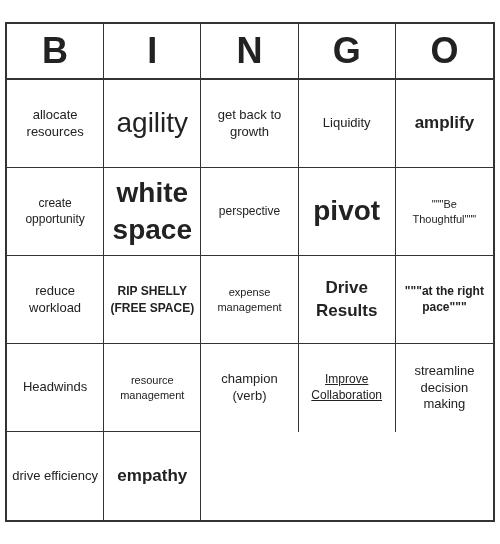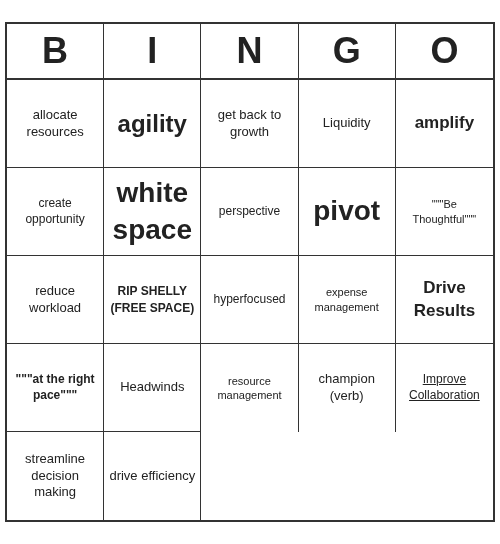--- a/index.html
+++ b/index.html
@@ -51,22 +51,22 @@
       color: #222;
       line-height: 1.3;
     }
     .cell:nth-child(5n) {
       border-right: none;
     }
     .cell:nth-last-child(-n+5) {
       border-bottom: none;
     }
     .cell.large-text {
-      font-size: 24px;
-      font-weight: bold;
+      font-size: 28px;
+      font-weight: normal;
     }
     .cell.xl-text {
       font-size: 28px;
       font-weight: bold;
     }
     .cell.medium-text {
       font-size: 17px;
       font-weight: bold;
     }
     .cell.free-space {
@@ -95,26 +95,26 @@
 
     <div class="cell medium-text">amplify</div>
     <div class="cell" style="font-size:12px;text-align:center;">create opportunity</div>
     <div class="cell xl-text">white space</div>
     <div class="cell" style="font-size:12px;">perspective</div>
     <div class="cell xl-text">pivot</div>
 
     <div class="cell" style="font-size:11px;">"""Be Thoughtful"""</div>
     <div class="cell">reduce workload</div>
     <div class="cell free-space">RIP SHELLY (FREE SPACE)</div>
-    <div class="cell" style="font-size:12px;">hyperfocused</div>
     <div class="cell" style="font-size:11px;">expense management</div>
 
     <div class="cell medium-text">Drive Results</div>
     <div class="cell" style="font-size:12px; font-weight:bold;">"""at the right pace"""</div>
     <div class="cell">Headwinds</div>
     <div class="cell" style="font-size:11px;">resource management</div>
 
     <div class="cell">champion (verb)</div>
     <div class="cell" style="font-size:12px;text-decoration:underline;">Improve Collaboration</div>
     <div class="cell">streamline decision making</div>
     <div class="cell">drive efficiency</div>
+    <div class="cell medium-text">empathy</div>
   </div>
 </div>
 
 </body></html>

